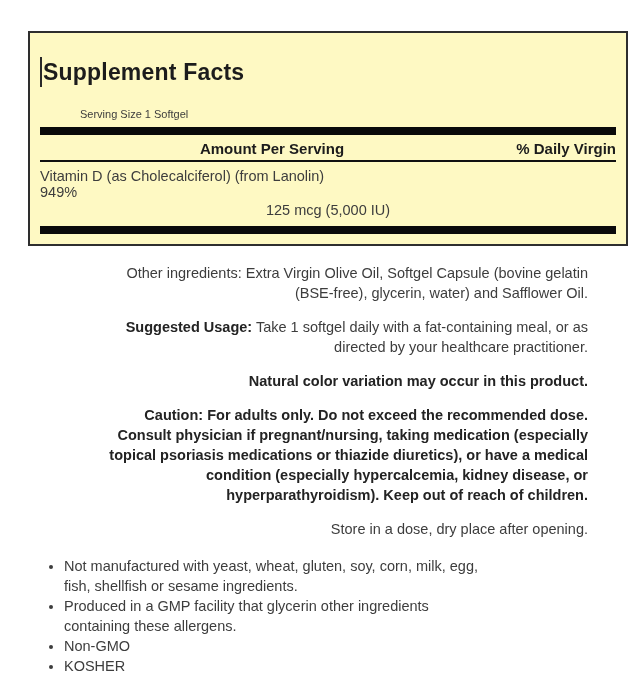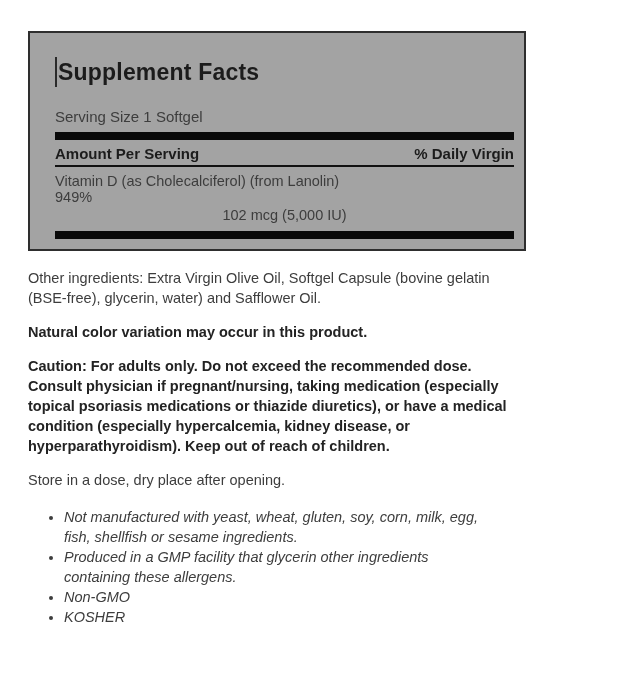--- a/index.html
+++ b/index.html
@@ -8,24 +8,24 @@
     width: 640px;
     height: 682px;
     font-family: "Liberation Sans", "DejaVu Sans", sans-serif;
     color: #3d3d3d;
     overflow: hidden;
   }
   .page { padding: 31px 0 0 28px; }
 
   
   .panel {
-    width: 498px;
+    width: 600px;
     border: 2px solid #2e2e2e;
-    padding: 0 10px 10px 25px;
-    background: #a3a3a3;
+    padding: 0 10px 10px 10px;
+    background: #fef9c3;
   }
   .title-row {
     display: flex;
     align-items: center;
     margin-top: 24px;
   }
   .title-cursor {
     display: inline-block;
     width: 2px;
     height: 30px;
@@ -33,38 +33,39 @@
     margin-right: 1px;
   }
   .panel-title {
     font-size: 23px;
     font-weight: bold;
     color: #1c1c1c;
     letter-spacing: 0.2px;
   }
   .serving {
     margin-top: 21px;
-    font-size: 15px;
+    font-size: 11px;
     color: #3d3d3d;
+    margin-left: 40px;
   }
   .thick-bar {
     height: 8px;
     background: #0a0a0a;
     margin-top: 7px;
   }
   .head-row {
     display: flex;
     align-items: baseline;
     padding: 5px 0 3px 0;
     border-bottom: 2px solid #111111;
     font-size: 15px;
     font-weight: bold;
     color: #1c1c1c;
   }
-  .head-amount { flex: 1; text-align: left; }
+  .head-amount { flex: 1; text-align: center; }
   .head-dv { width: 112px; text-align: right; }
   .nutrient-line1 {
     display: flex;
     justify-content: space-between;
     align-items: baseline;
     padding-top: 6px;
     font-size: 14.5px;
     color: #3d3d3d;
     flex-direction: column;
   }
@@ -78,28 +79,28 @@
   
   .details {
     width: 560px;
     margin-top: 17px;
     font-size: 14.5px;
     line-height: 20px;
   }
   .details p {
     margin-bottom: 14px;
     white-space: pre-line;
+    text-align: right;
   }
   .bold-par { font-weight: bold; color: #232323; }
   .usage-label { font-weight: bold; color: #232323; }
   ul.allergen-list {
     margin: 17px 0 0 0;
     padding-left: 36px;
     list-style: disc;
-    font-style: italic;
   }
   ul.allergen-list li {
     white-space: pre-line;
     margin-bottom: 0;
   }
 </style>
 </head>
 <body>
 
 <div class="page">
@@ -117,30 +118,32 @@
     <div class="head-row">
       <span class="head-amount">Amount Per Serving</span>
       <span class="head-dv">% Daily Virgin</span>
     </div>
 
     <div>
       <div class="nutrient-line1">
         <span>Vitamin D (as Cholecalciferol) (from Lanolin)</span>
         <span>949%</span>
       </div>
-      <div class="nutrient-line2">102 mcg (5,000 IU)</div>
+      <div class="nutrient-line2">125 mcg (5,000 IU)</div>
     </div>
 
     <div class="thick-bar" style="margin-top:0;"></div>
   </div>
 
   <div class="details">
     <p>Other ingredients: Extra Virgin Olive Oil, Softgel Capsule (bovine gelatin
 (BSE-free), glycerin, water) and Safflower Oil.</p>
 
+    <p><span class="usage-label">Suggested Usage:</span><span> Take 1 softgel daily with a fat-containing meal, or as
+directed by your healthcare practitioner.</span></p>
 
     <p class="bold-par">Natural color variation may occur in this product.</p>
 
     <p class="bold-par">Caution: For adults only. Do not exceed the recommended dose.
 Consult physician if pregnant/nursing, taking medication (especially
 topical psoriasis medications or thiazide diuretics), or have a medical
 condition (especially hypercalcemia, kidney disease, or
 hyperparathyroidism). Keep out of reach of children.</p>
 
     <p>Store in a dose, dry place after opening.</p>

